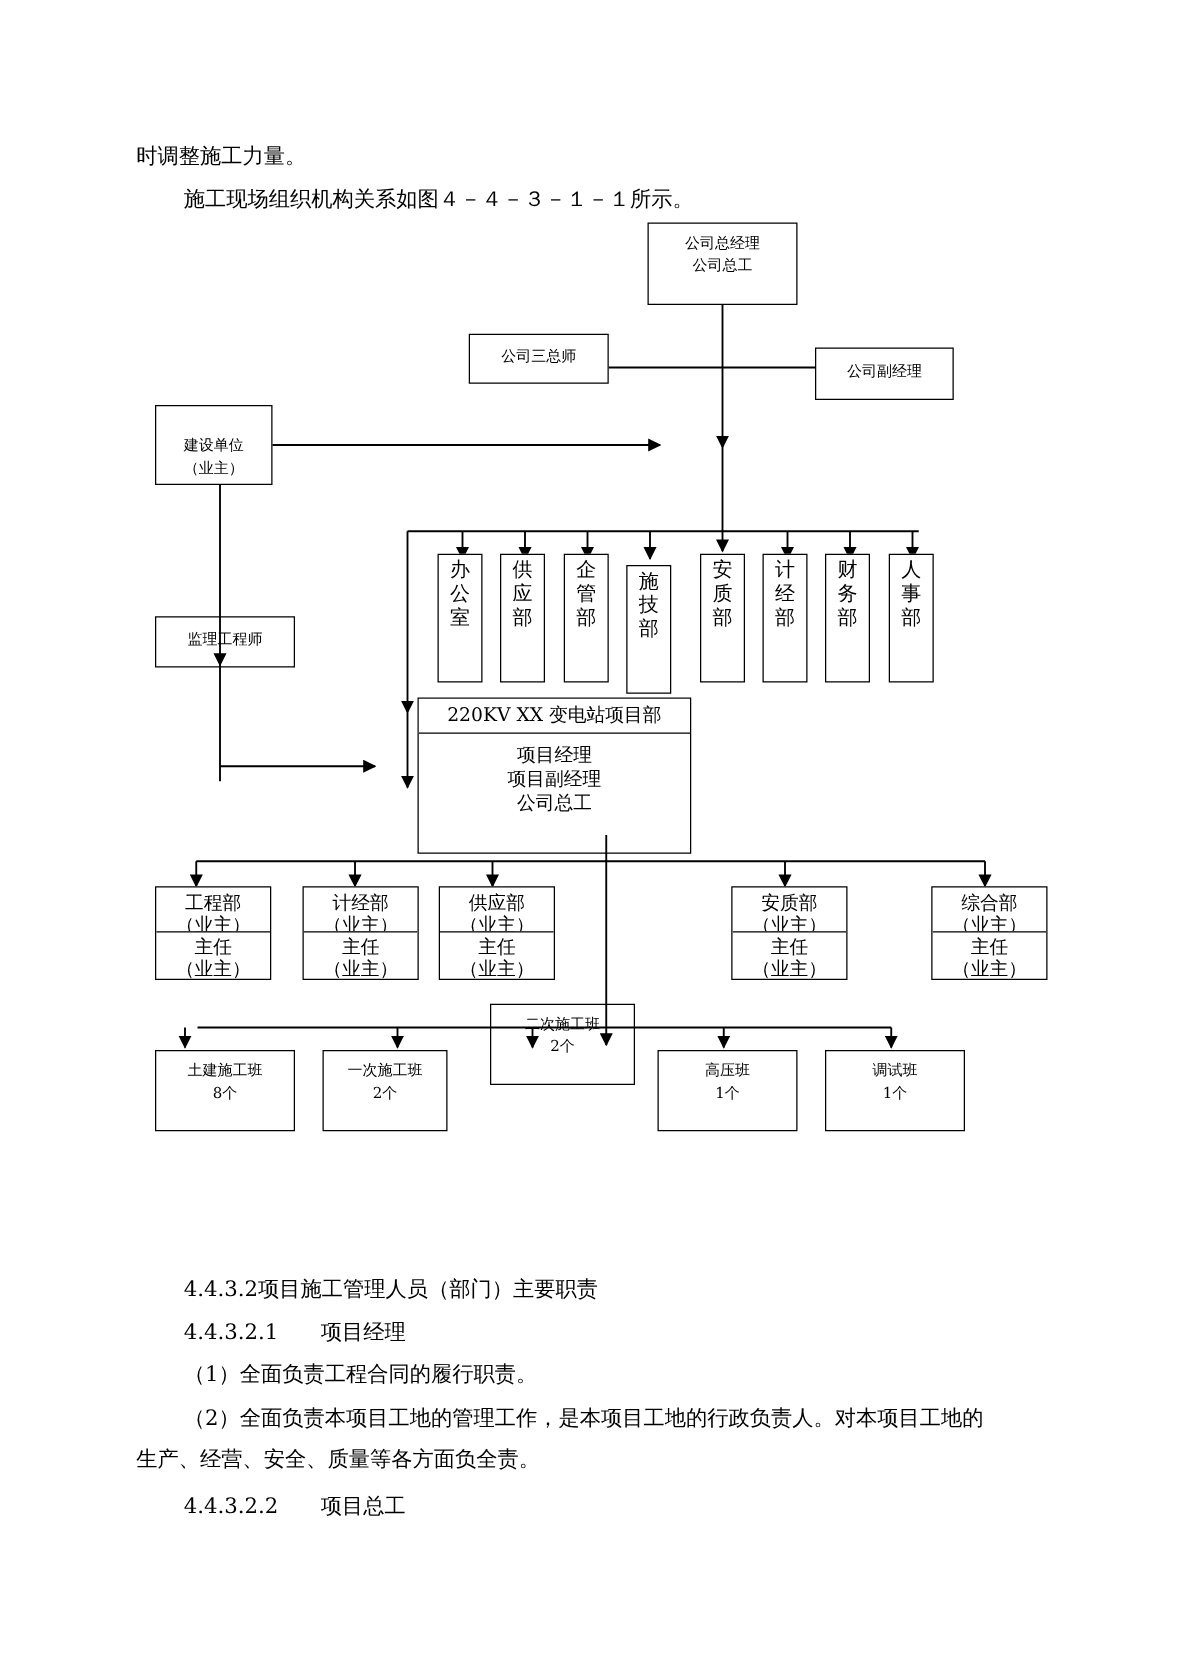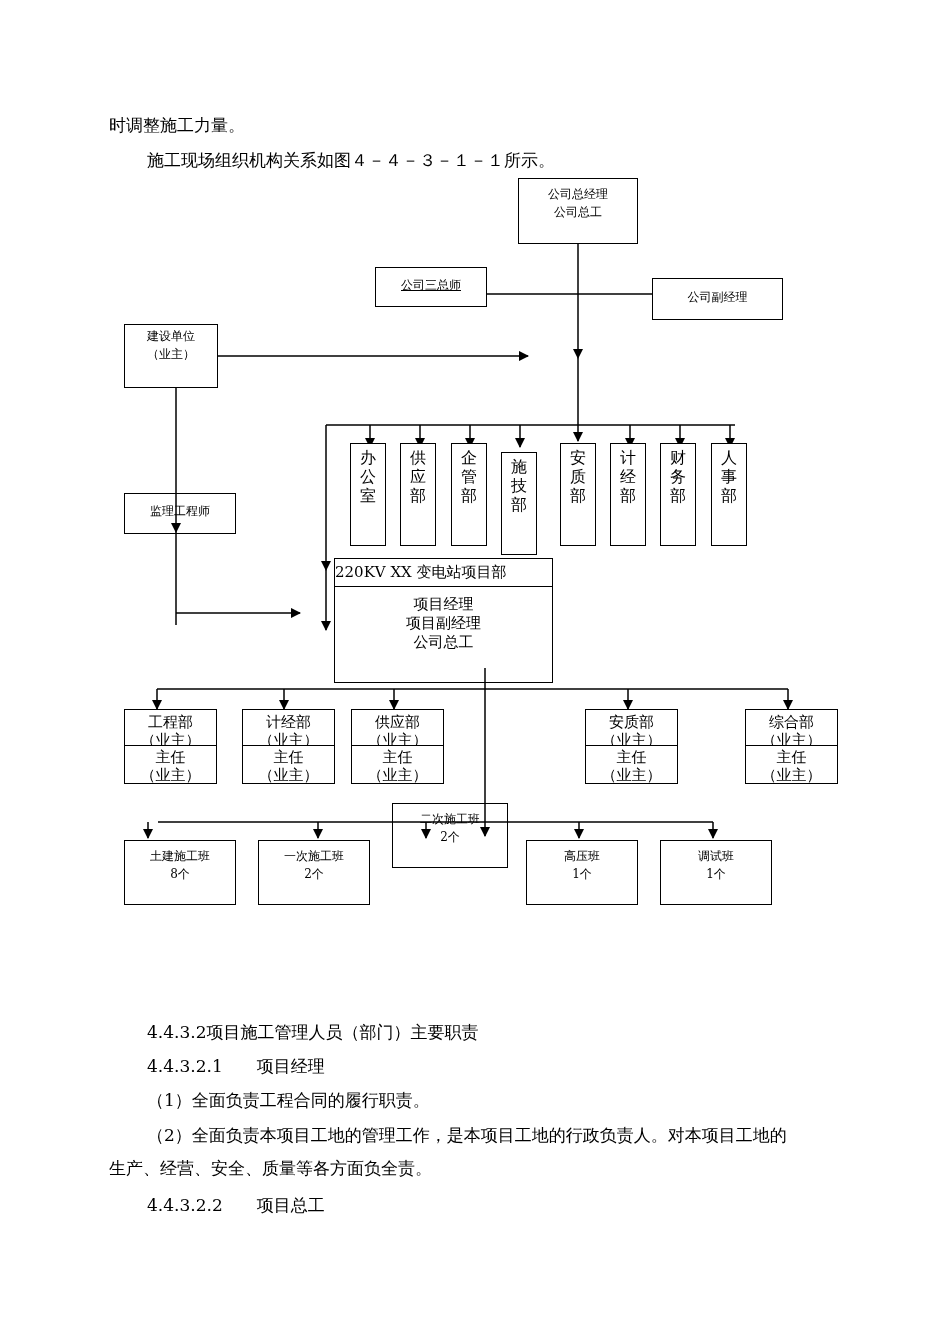--- a/index.html
+++ b/index.html
@@ -3,29 +3,29 @@
 <meta charset="utf-8">
 <style>
   html, body { margin: 0; padding: 0; background: #ffffff; }
   body { width: 950px; height: 1344px; position: relative; overflow: hidden;
          font-family: "DejaVu Serif", "Liberation Serif", serif; color: #000; }
   .para { position: absolute; font-size: 17px; line-height: 20px; white-space: nowrap; }
   .box { position: absolute; border: 1.5px solid #000; box-sizing: border-box; background: #fff;
          text-align: center; font-size: 12px; line-height: 18px; }
   .vbox { position: absolute; border: 1.5px solid #000; box-sizing: border-box; background: #fff;
           font-size: 16px; line-height: 19px; text-align: center; padding-top: 4px; }
-  .vtext { display: inline-block; width: 18px; word-break: break-all; white-space: normal; }
+  .vtext { display: inline-block; width: 18px; word-break: break-all; white-space: normal; font-family: Liberation Mono, monospace; }
   svg.lines { position: absolute; left: 0; top: 0; }
   .split { position: absolute; border: 1.5px solid #000; box-sizing: border-box; background: #fff; overflow: hidden; }
   .split .top { position: absolute; left: 0; right: 0; top: 0; height: 36px; border-bottom: 1.5px solid #000;
                 text-align: center; font-size: 15px; line-height: 18px; padding-top: 3px; box-sizing: border-box; overflow: hidden; }
   .split .bot { position: absolute; left: 0; right: 0; top: 36px; bottom: 0; text-align: center;
                 font-size: 15px; line-height: 18px; padding-top: 2px; overflow: hidden; }
   .proj-head { position: absolute; left: 0; right: 0; top: 0; height: 27px; border-bottom: 1.5px solid #000;
-               font-size: 15px; line-height: 27px; }
+               text-align: center; font-size: 15px; line-height: 27px; }
   .proj-body { position: absolute; left: 0; right: 0; top: 36px; text-align: center; font-size: 15px; line-height: 19px; }
 </style>
 </head>
 <body>
 
 <div class="para" style="left:109px; top:115px;">时调整施工力量。</div>
 <div class="para" style="left:147px; top:150px;">施工现场组织机构关系如图４－４－３－１－１所示。</div>
 
 <svg class="lines" width="950" height="1344">
   <defs>
@@ -73,29 +73,29 @@
     <line x1="579" y1="822" x2="579" y2="838" marker-end="url(#arr)"></line>
     <line x1="713" y1="822" x2="713" y2="838" marker-end="url(#arr)"></line>
   </g>
 </svg>
 
 <div class="box" style="left:518px; top:178px; width:120px; height:66px; padding-top:6px;">
   <div>公司总经理</div>
   <div>公司总工</div>
 </div>
 
-<div class="box" style="left:375px; top:267px; width:112px; height:40px; line-height:34px;text-decoration:underline;">
+<div class="box" style="left:375px; top:267px; width:112px; height:40px; line-height:34px;">
   <span>公司三总师</span>
 </div>
 
-<div class="box" style="left:652px; top:278px; width:131px; height:42px; line-height:36px;">
+<div class="box" style="left:652px; top:278px; width:111px; height:42px; line-height:36px;">
   <span>公司副经理</span>
 </div>
 
-<div class="box" style="left:124px; top:324px; width:94px; height:64px; padding-top:2px;">
+<div class="box" style="left:124px; top:324px; width:94px; height:64px; padding-top:22px;">
   <div>建设单位</div>
   <div>（业主）</div>
 </div>
 
 <div class="box" style="left:124px; top:493px; width:112px; height:41px; line-height:34px; background:transparent;">
   <span>监理工程师</span>
 </div>
 
 <div class="vbox" style="left:350px; top:443px; width:36px; height:103px;"><span class="vtext">办公室</span></div>
 <div class="vbox" style="left:400px; top:443px; width:36px; height:103px;"><span class="vtext">供应部</span></div>
@@ -163,21 +163,21 @@
   <div class="bot">
       <div>主任</div>
       <div>（业主）</div>
     </div>
 </div>
 
 <div class="box" style="left:124px; top:840px; width:112px; height:65px; padding-top:6px; background:transparent;">
   <div>土建施工班</div>
   <div>8个</div>
 </div>
-<div class="box" style="left:258px; top:840px; width:112px; height:65px; padding-top:6px; background:transparent;">
+<div class="box" style="left:258px; top:840px; width:100px; height:65px; padding-top:6px; background:transparent;">
   <div>一次施工班</div>
   <div>2个</div>
 </div>
 <div class="box" style="left:392px; top:803px; width:116px; height:65px; padding-top:6px; background:transparent;">
   <div>二次施工班</div>
   <div>2个</div>
 </div>
 <div class="box" style="left:526px; top:840px; width:112px; height:65px; padding-top:6px; background:transparent;">
   <div>高压班</div>
   <div>1个</div>

